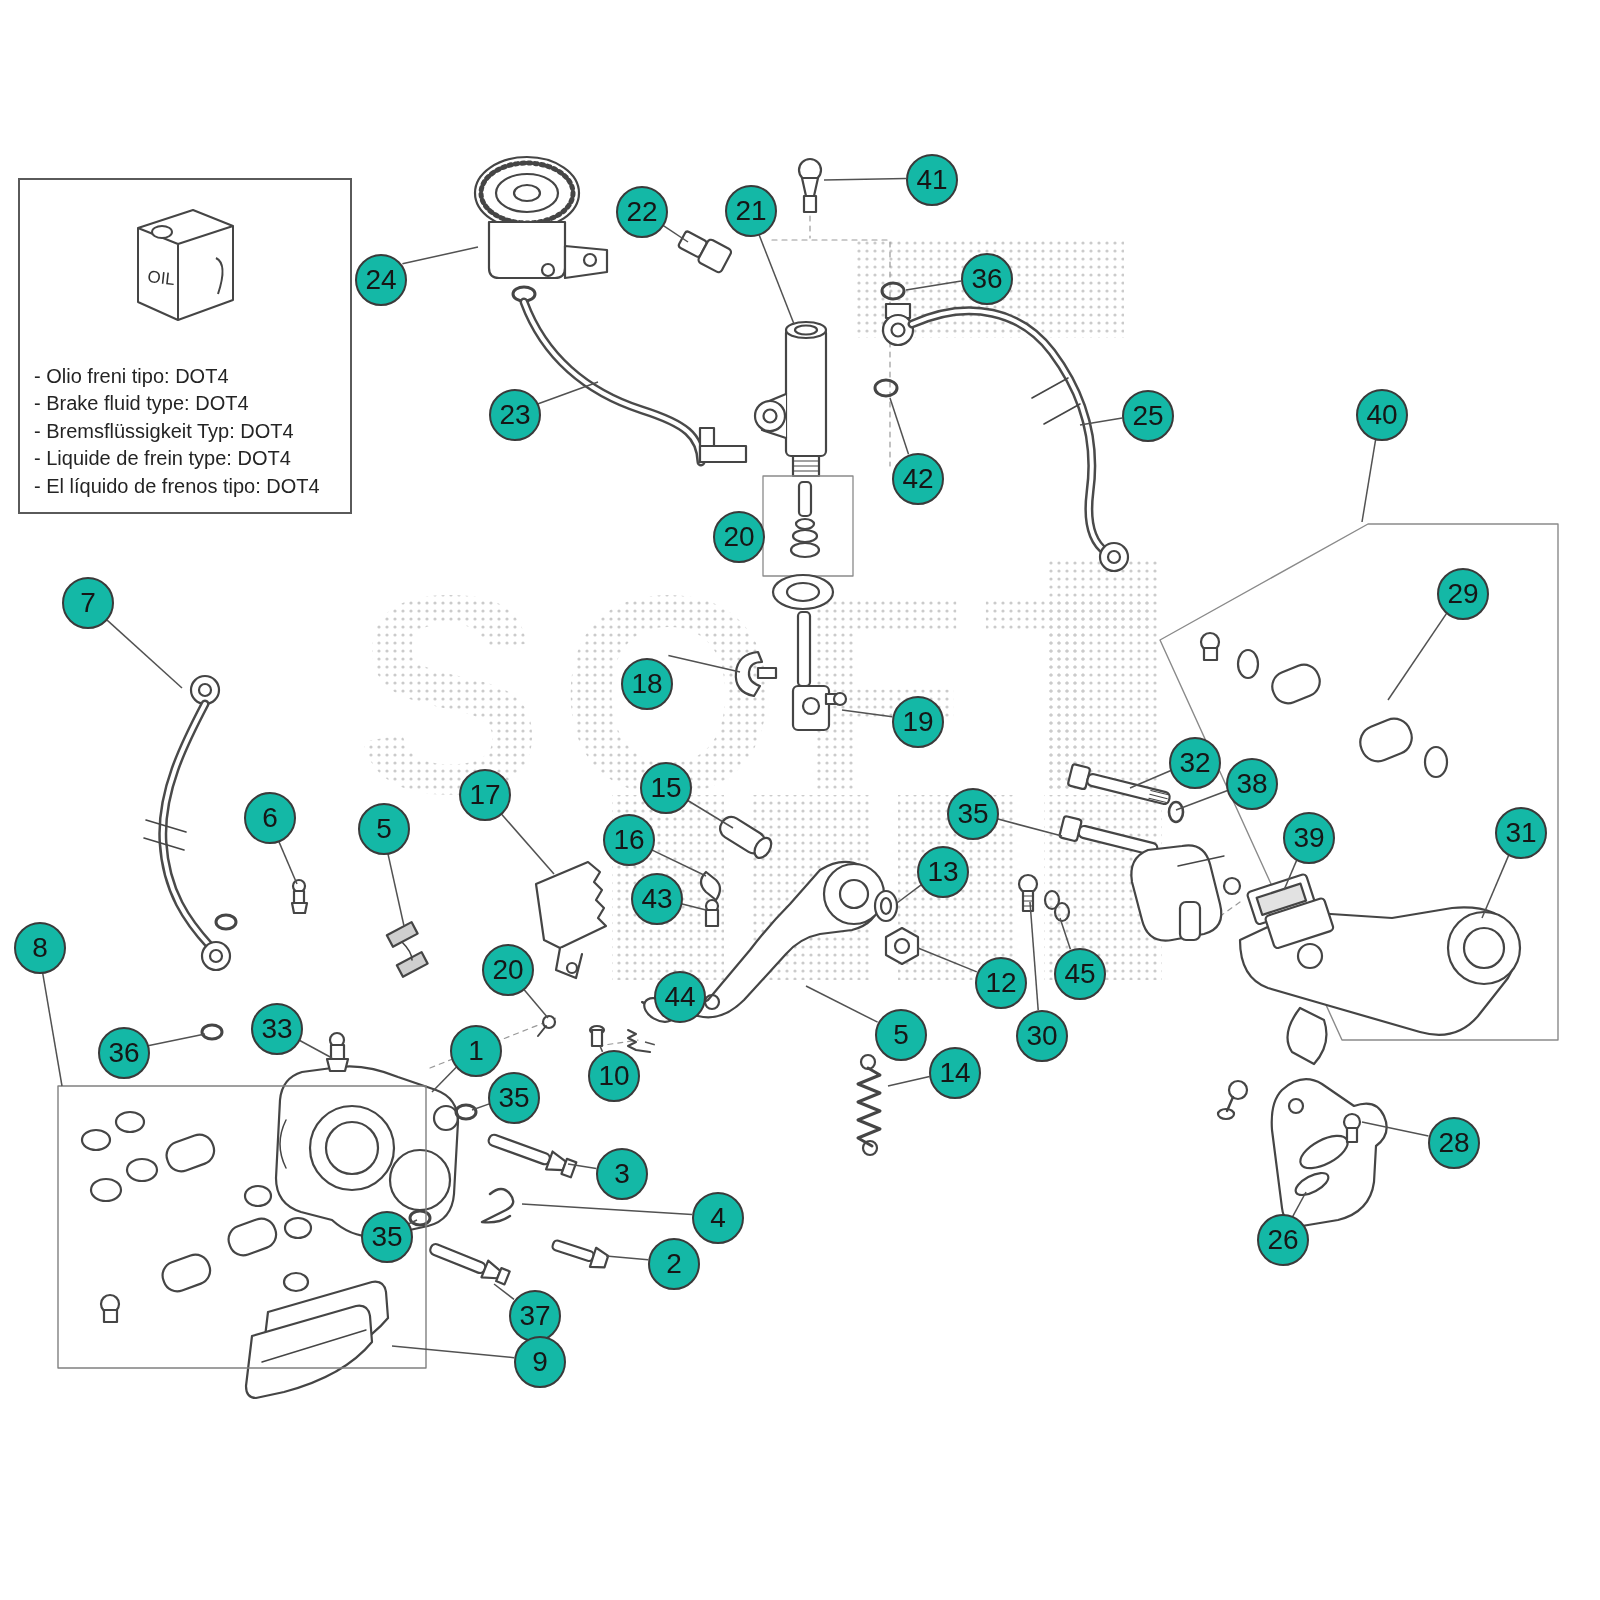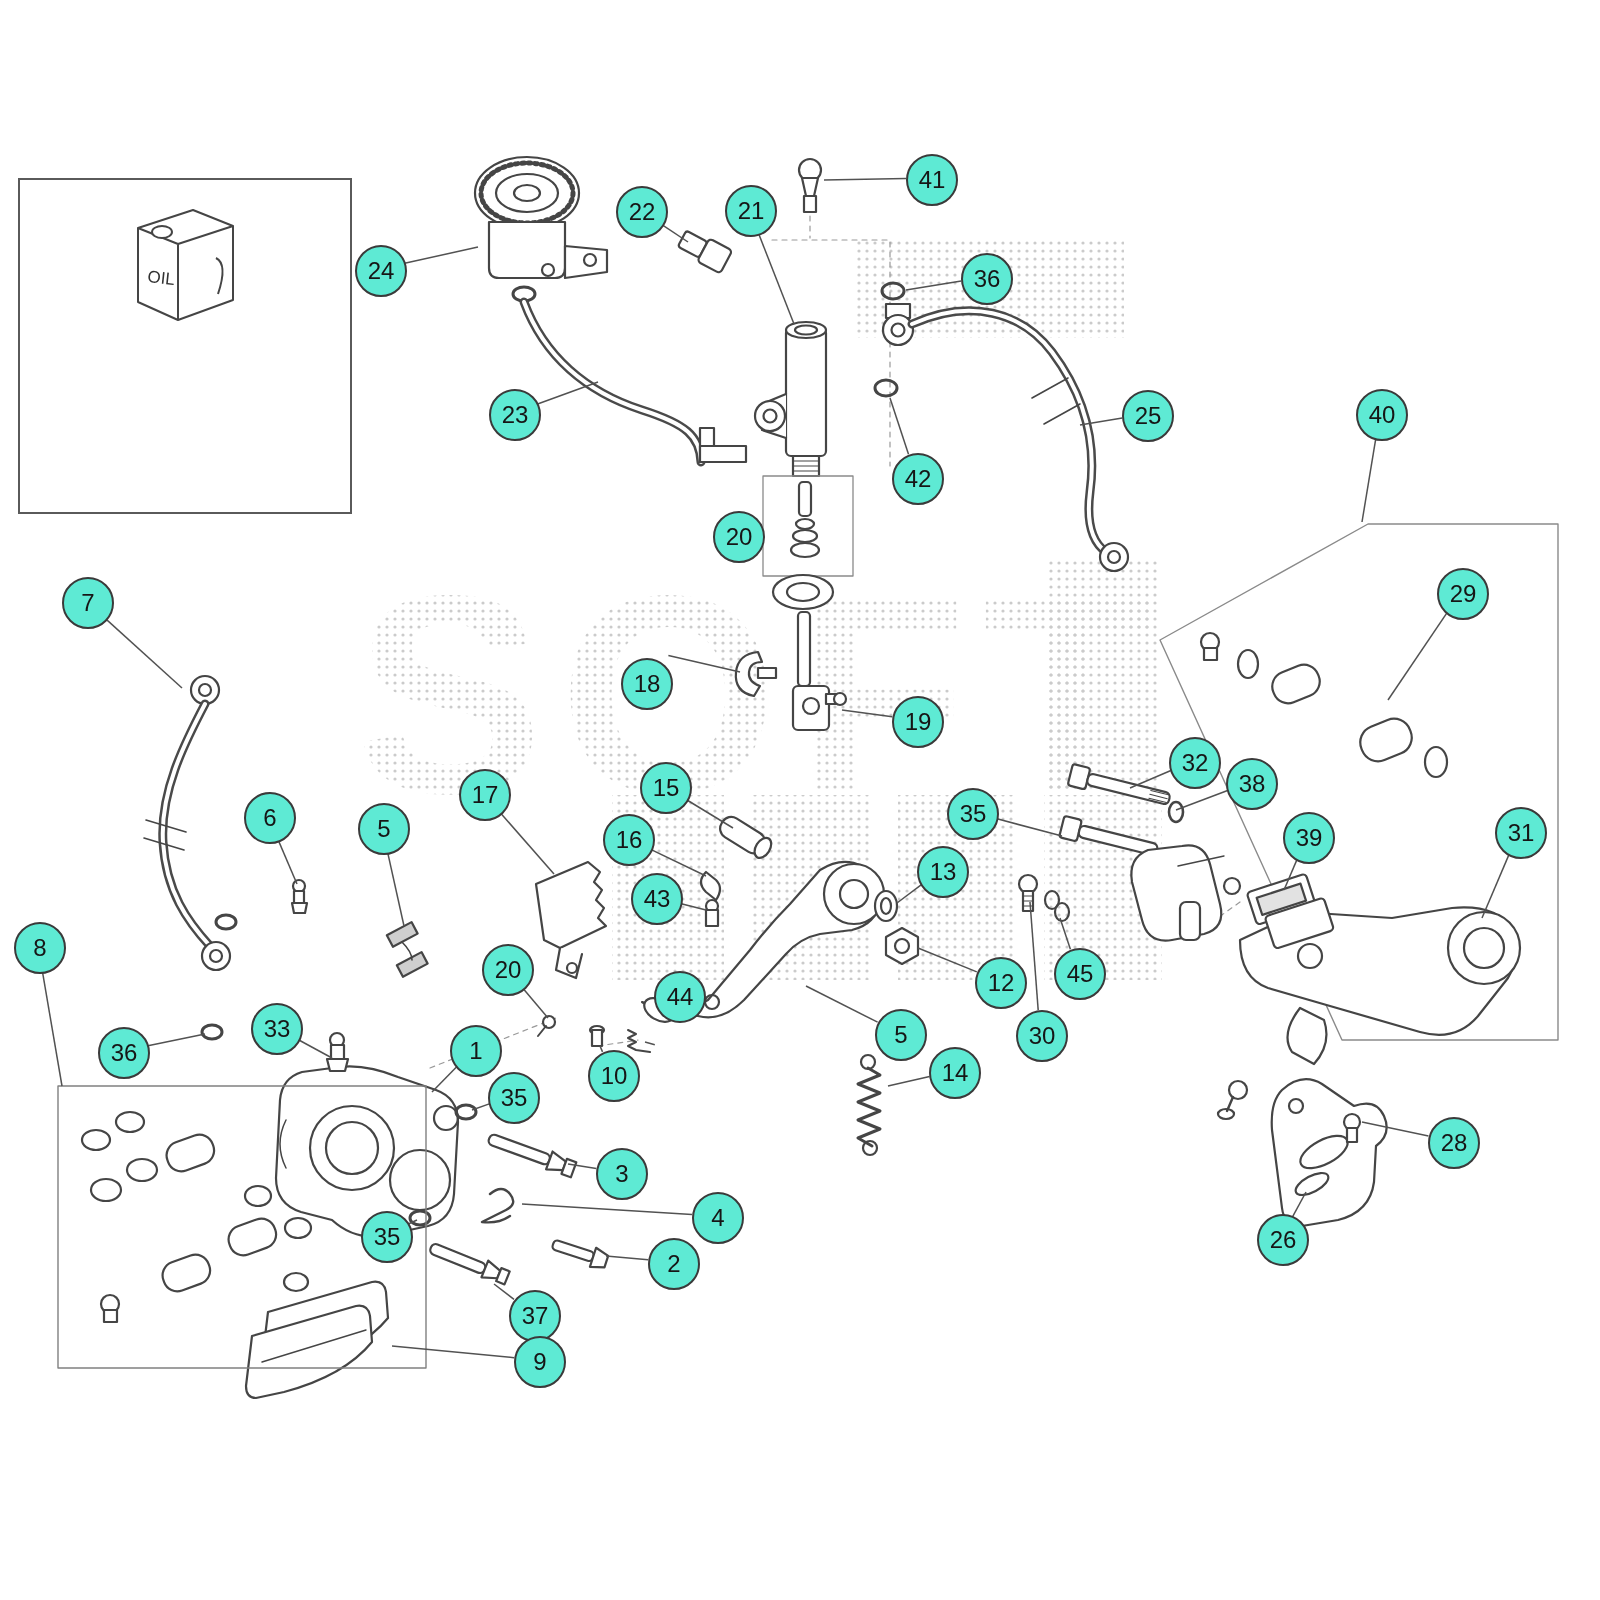--- a/index.html
+++ b/index.html
@@ -1,22 +1,22 @@
 <!DOCTYPE html>
 <html><head>
 <meta charset="utf-8">
 <style>
   html,body{margin:0;padding:0;width:1600px;height:1600px;background:#ffffff;
     font-family:"Liberation Sans",sans-serif;}
   .stage{position:absolute;left:0;top:0;width:1600px;height:1600px;overflow:hidden;background:#fff;}
   svg.drawing{position:absolute;left:0;top:0;z-index:1;}
   .callout-layer{position:absolute;left:0;top:0;width:1600px;height:1600px;z-index:6;pointer-events:none;}
   .callout{position:absolute;width:48px;height:48px;border:2.5px solid #3a3a3a;border-radius:50%;
-    background:#5eead4;display:flex;align-items:center;justify-content:center;
-    font-size:24px;color:#161616;line-height:1;}
+    background:#14b8a6;display:flex;align-items:center;justify-content:center;
+    font-size:28px;color:#161616;line-height:1;}
   .infobox{position:absolute;left:18px;top:178px;width:330px;height:332px;border:2px solid #5a5a5a;
     background:#fff;z-index:5;}
   .infolines{position:absolute;left:14px;bottom:12px;font-size:20px;line-height:27.5px;color:#242424;}
 </style>
 </head>
 <body>
 
 <div class="stage">
 
 <svg class="drawing" width="1600" height="1600" viewBox="0 0 1600 1600">
@@ -381,28 +381,35 @@
   <svg width="326" height="195" viewBox="0 0 326 195">
     <g fill="none" stroke="#454545" stroke-width="2" stroke-linejoin="round">
       <path d="M118 48 L173 30 L213 46 L213 120 L158 140 L118 122 Z" fill="#fff"></path>
       <path d="M118 48 L158 64 L158 140"></path>
       <path d="M158 64 L213 46"></path>
       <ellipse cx="142" cy="52" rx="10" ry="6" fill="#fff"></ellipse>
       <path d="M196 78 q12 6 2 36"></path>
       <text x="127" y="102" font-size="17" fill="#333" stroke="none" transform="rotate(6 127 102)">OIL</text>
     </g>
   </svg>
+  <div class="infolines">
+    <div>- Olio freni tipo: DOT4</div>
+    <div>- Brake fluid type: DOT4</div>
+    <div>- Bremsflüssigkeit Typ: DOT4</div>
+    <div>- Liquide de frein type: DOT4</div>
+    <div>- El líquido de frenos tipo: DOT4</div>
+  </div>
 </div>
 
 <div class="callout-layer" id="callout-layer">
       <div class="callout" style="left: 906px; top: 154px;">41</div>
       <div class="callout" style="left: 616px; top: 186px;">22</div>
       <div class="callout" style="left: 725px; top: 185px;">21</div>
       <div class="callout" style="left: 961px; top: 253px;">36</div>
-      <div class="callout" style="left: 355px; top: 245px;">24</div>
+      <div class="callout" style="left: 355px; top: 254px;">24</div>
       <div class="callout" style="left: 489px; top: 389px;">23</div>
       <div class="callout" style="left: 1122px; top: 390px;">25</div>
       <div class="callout" style="left: 1356px; top: 389px;">40</div>
       <div class="callout" style="left: 892px; top: 453px;">42</div>
       <div class="callout" style="left: 713px; top: 511px;">20</div>
       <div class="callout" style="left: 1437px; top: 568px;">29</div>
       <div class="callout" style="left: 62px; top: 577px;">7</div>
       <div class="callout" style="left: 621px; top: 658px;">18</div>
       <div class="callout" style="left: 892px; top: 696px;">19</div>
       <div class="callout" style="left: 1169px; top: 737px;">32</div>

